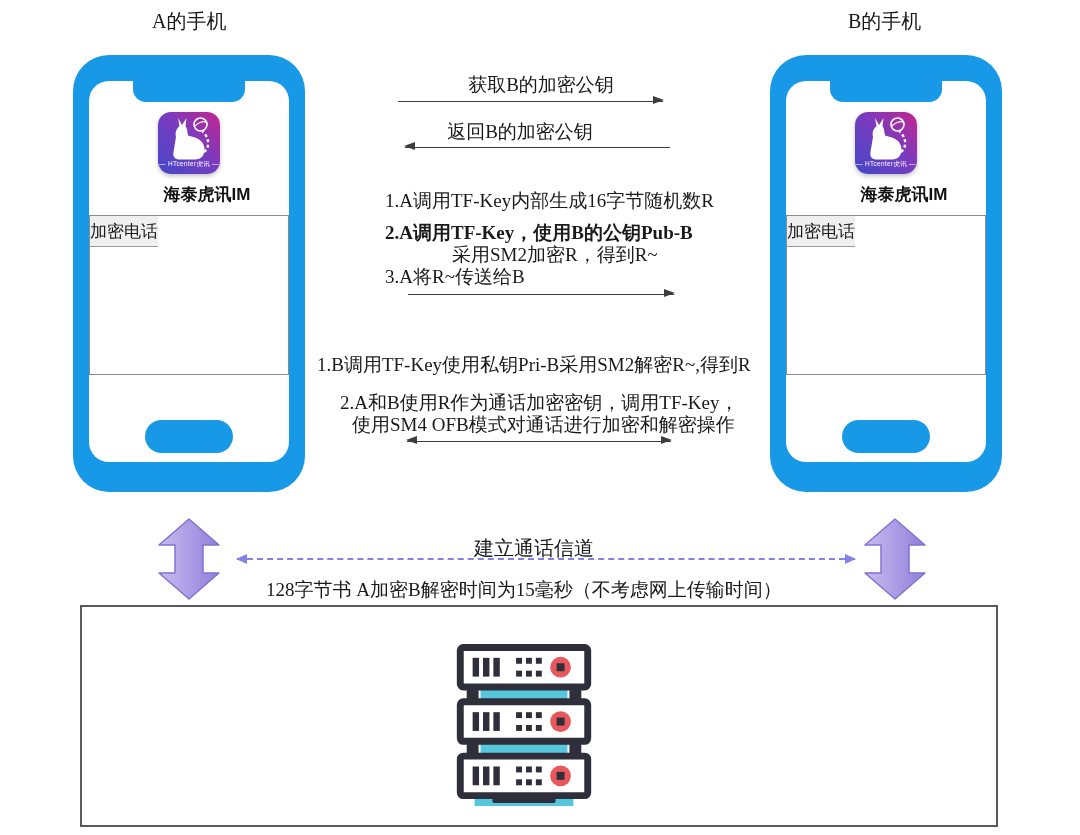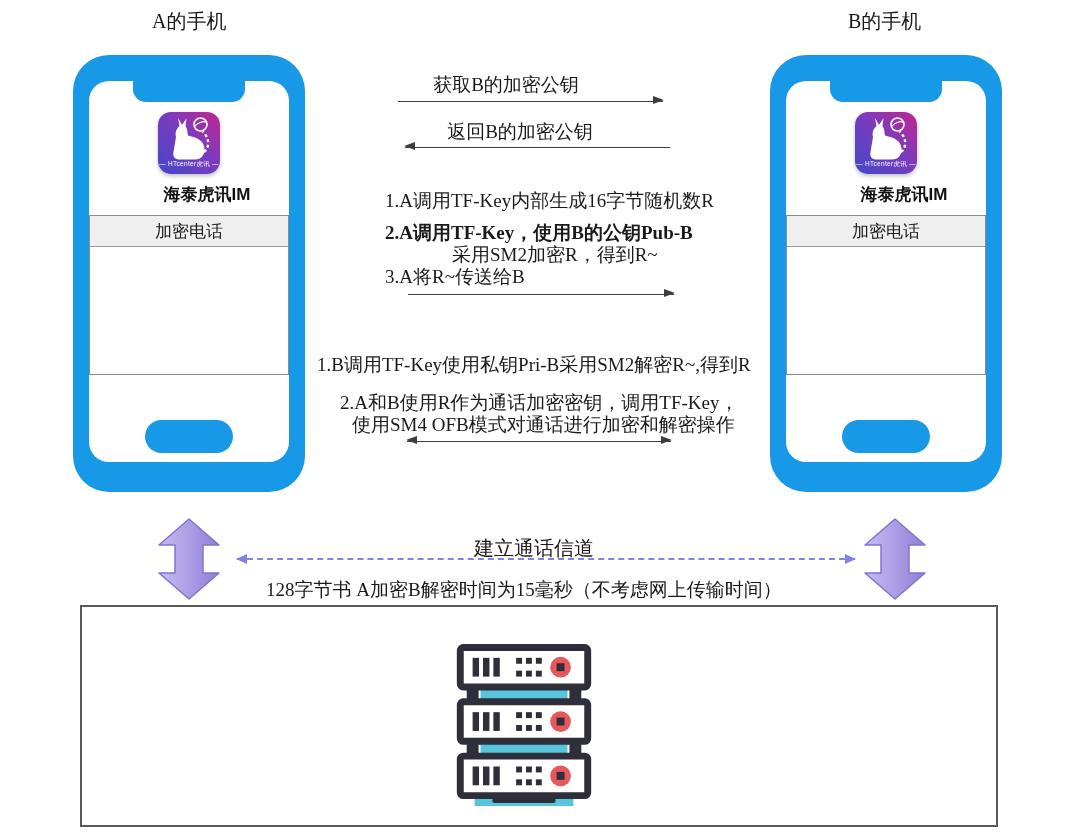--- a/index.html
+++ b/index.html
@@ -40,21 +40,21 @@
     letter-spacing:.3px;
   }
   .app-name {
     position:absolute; top:102px; width:100%; text-align:center;
     font-family:"Liberation Sans","DejaVu Sans",sans-serif;
     font-weight:700; font-size:17px; color:#111;padding-left:36px;
   }
   .panel {
     position:absolute; top:134px; left:0; right:0; height:160px;
     border:1px solid #8c8c8c; background:#fff;
-    display:flex; flex-direction:column;
+    display:flex; 
   }
   .bar {
     height:31px; background:#EFEFEF; display:flex; align-items:center;
     justify-content:center; font-size:17px; color:#1a1a1a;
   }
   .bar.top { border-bottom:1px solid #9a9a9a; }
   .bar.bottom { border-top:1px solid #9a9a9a; margin-top:auto; }
   .home-pill {
     position:absolute; bottom:9px; left:50%; transform:translateX(-50%);
     width:88px; height:33px; background:#1899E8; border-radius:17px;
@@ -134,21 +134,21 @@
       </div>
       <div class="app-name">海泰虎讯IM</div>
       <div class="panel">
         <div class="bar top">加密电话</div>
       </div>
       <div class="home-pill"></div>
     </div>
     <div class="phone-notch"></div>
   </div>
 
-  <div class="flow-text ctr" style="left:376px;top:72px;width:260px;">获取B的加密公钥</div>
+  <div class="flow-text ctr" style="left:411px;top:72px;width:260px;">获取B的加密公钥</div>
   <div class="harrow ah-r" style="left:398px;top:101px;width:265px;"></div>
 
   <div class="flow-text ctr" style="left:390px;top:119px;width:260px;">返回B的加密公钥</div>
   <div class="harrow ah-l" style="left:405px;top:147px;width:265px;"></div>
 
   <div class="flow-text" style="left:385px;top:188px;">1.A调用TF-Key内部生成16字节随机数R</div>
   <div class="flow-text" style="left:385px;top:220px;font-weight:bold;">2.A调用TF-Key，使用B的公钥Pub-B</div>
   <div class="flow-text" style="left:440px;top:242px;margin-left:12px;">采用SM2加密R，得到R~</div>
   <div class="flow-text" style="left:385px;top:264px;">3.A将R~传送给B</div>
   <div class="harrow ah-r" style="left:408px;top:294px;width:266px;"></div>

